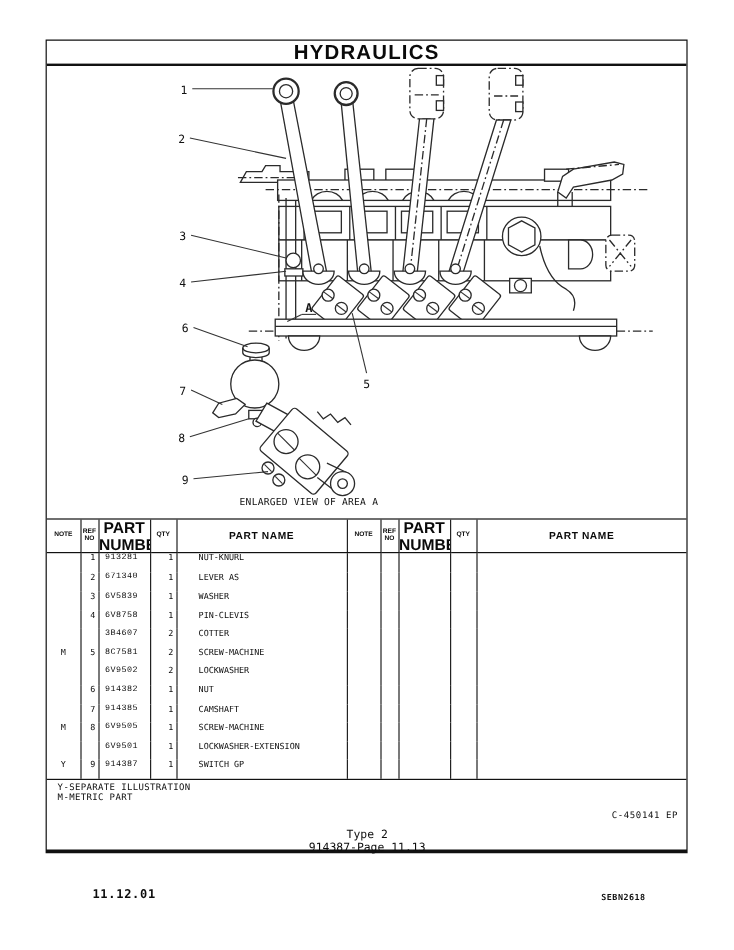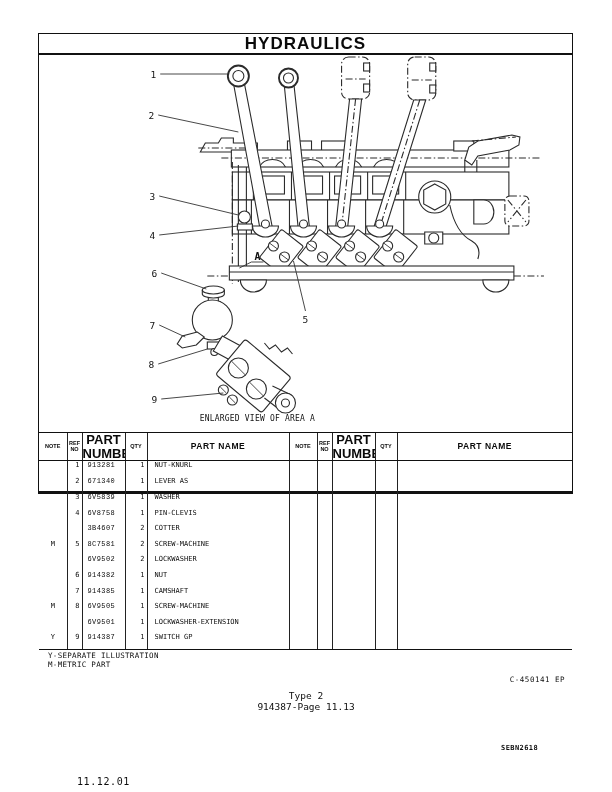--- a/index.html
+++ b/index.html
@@ -3,21 +3,21 @@
 <meta charset="utf-8">
 <style>
   * { margin:0; padding:0; box-sizing:border-box; }
   html,body { width:612px; height:792px; background:#ffffff; }
   body { font-family:"DejaVu Sans Mono", monospace; color:#0d0d0d; position:relative; overflow:hidden; }
 
   .page { position:absolute; inset:0; background:#fff; }
 
   
   .frame {
-    position:absolute; left:38px; top:33px; width:535px; height:461px;
+    position:absolute; left:38px; top:33px; width:535px; height:678px;
     border:1.6px solid #111; border-bottom-width:3px; background:#fff;
   }
 
   
   .title-bar {
     position:absolute; top:0; left:0; right:0; height:21px;
     border-bottom:2px solid #111;
     font-family:"Liberation Sans", sans-serif; font-weight:700;
     font-size:17px; letter-spacing:1px; text-align:center; line-height:20px;
     color:#0a0a0a;
@@ -53,38 +53,38 @@
   th.h-note { font-size:5.5px; }
   th.h-ref  { font-size:5.5px; }
   th.h-pn   { font-size:13px; }
   th.h-qty  { font-size:5.5px; }
   th.h-name { font-size:8.5px; letter-spacing:0.5px; }
   .parts-table tbody td { font-size:7px; line-height:8px; height:8px; color:#0c0c0c; }
   td.c-note { text-align:center; }
   td.c-ref  { text-align:right; padding-right:2px; }
   td.c-pn   { text-align:left; padding-left:5px; letter-spacing:0.4px;font-family:Liberation Mono, monospace; }
   td.c-qty  { text-align:right; padding-right:2px; }
-  td.c-name { text-align:left; padding-left:7px; }
+  td.c-name { text-align:left; padding-left:18px; }
   tbody.filler-body td { height:auto; }
 
   
   .notes { position:absolute; top:616px; left:0; right:0; height:36px; padding:2px 0 0 9px; }
   .note-line { font-size:7.5px; line-height:8.5px; letter-spacing:0.3px; }
   .drawing-ref { position:absolute; right:7px; bottom:2px; font-size:7.5px; letter-spacing:0.5px; }
 
   
   .caption { position:absolute; top:691px; left:0; width:612px; text-align:center; }
   .caption-title {
     display:inline-block; font-size:10px; font-weight:700; letter-spacing:0.2px;
     border-bottom:1.6px solid #111; padding:0 4px 1px 4px;
   }
   .caption-sub { font-size:9.5px; line-height:10.5px; }
 
   
-  .footer-date { position:absolute; left:77px; top:740px; font-size:10px; font-weight:400; letter-spacing:0.6px;margin-top:36px; }
+  .footer-date { position:absolute; left:77px; top:740px; font-size:10px; font-weight:700; letter-spacing:0.6px; }
   .footer-code { position:absolute; right:74px; top:744px; font-size:7px; font-weight:700; letter-spacing:0.4px; }
 </style>
 </head>
 <body>
 
 <div class="page">
 
   <div class="frame">
 
     <div class="title-bar">HYDRAULICS</div>

